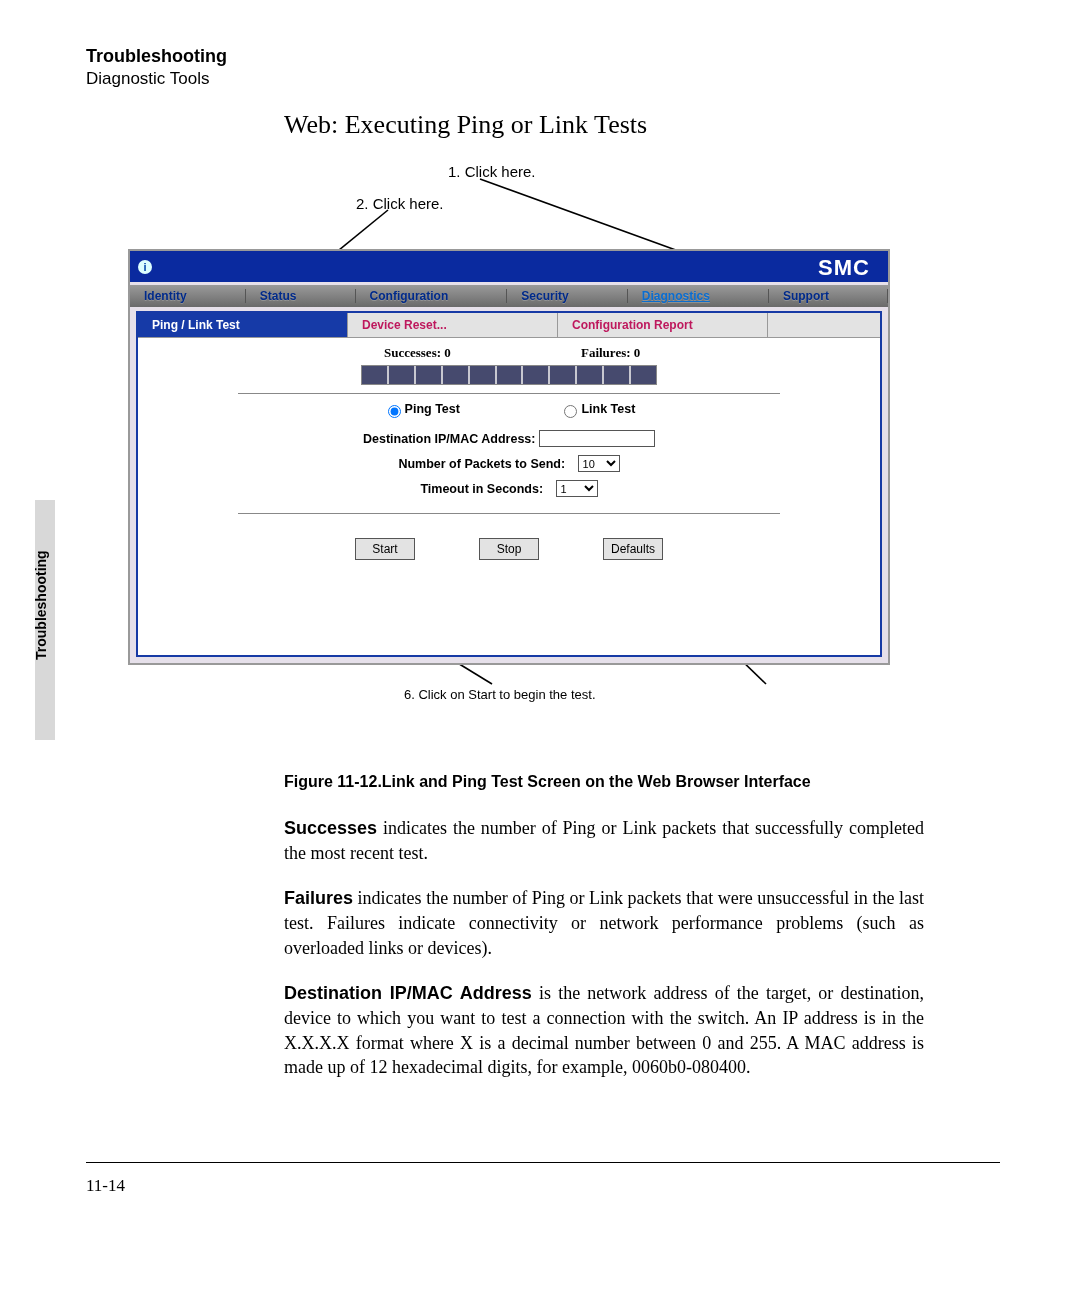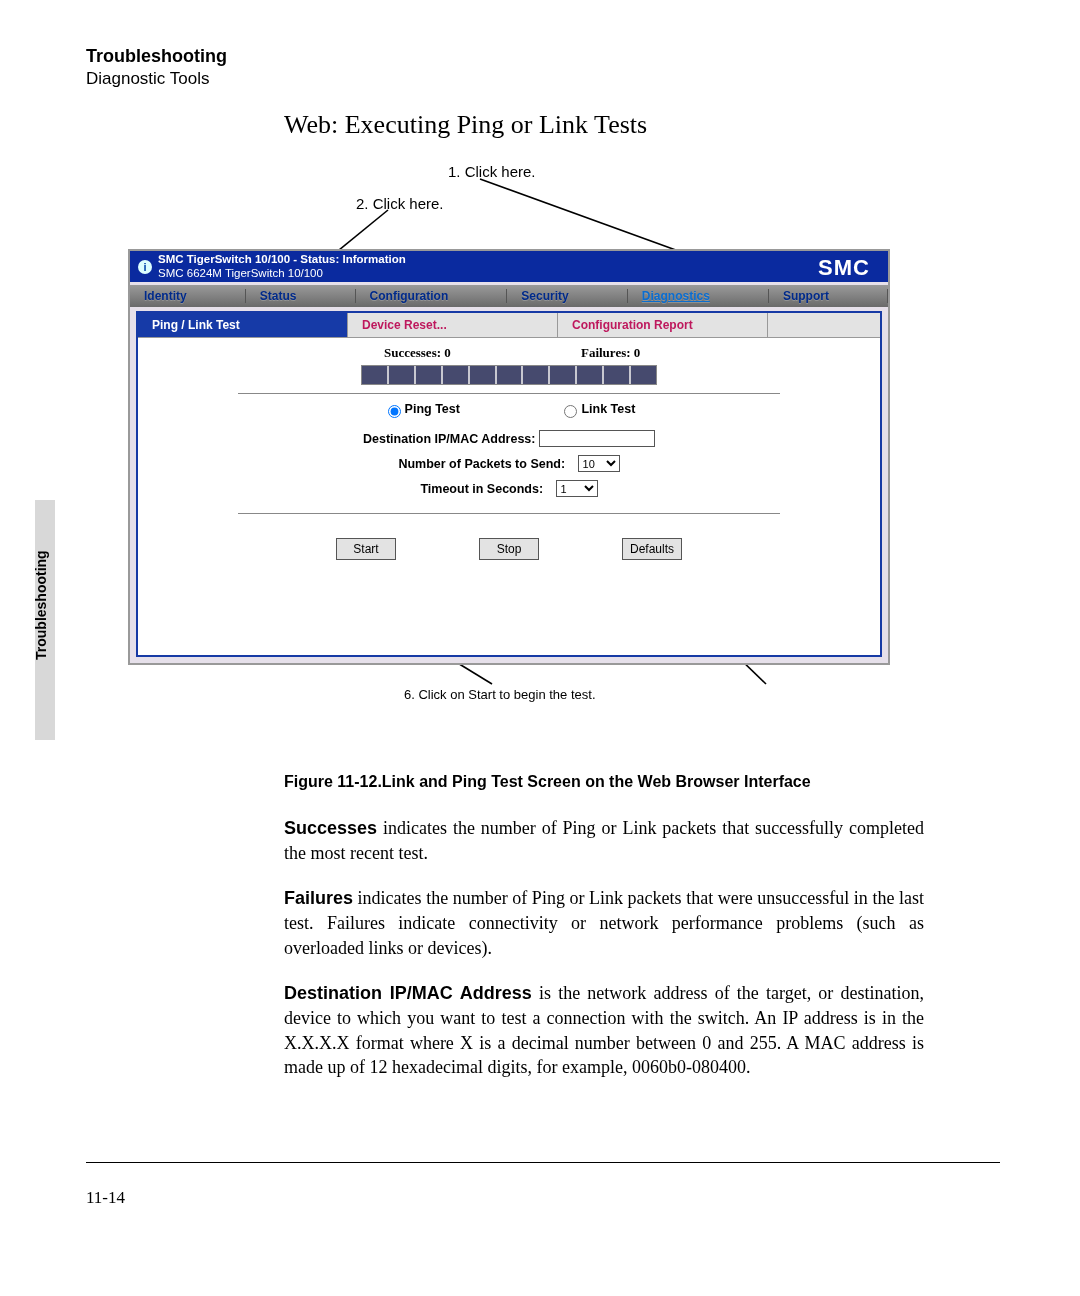--- a/index.html
+++ b/index.html
@@ -31,28 +31,28 @@
   .progress { width:294px; height:18px; margin:4px auto; background:#fff; display:flex; border:1px solid #888;}
   .progress .seg { flex:1; background:#464a6e; border-right:2px solid #c8c8d0; }
   .progress .seg:last-child { border-right:none; }
   .divider { border-top:1px solid #888; margin:8px 100px; }
   .radio-row { text-align:center; margin-top:8px; font-family:Arial; font-weight:bold; font-size:12.5px; }
   .radio-row .rwrap { display:inline-block; margin:0 48px; }
   .radio-row input[type=radio] { vertical-align:middle; margin-right:4px; }
   .form-row { text-align:center; margin-top:12px; font-family:Arial; font-weight:bold; font-size:12.5px; }
   .form-row input[type=text] { border:1px solid #555; background:#fff; height:15px; width:110px; font-family:Arial; font-size:11px; padding:0 2px; }
   .form-row select { border:1px solid #555; background:#fff; height:17px; width:42px; font-family:Arial; font-size:11px; margin-left:9px;}
-  .btn-row { margin-top:24px; display:flex; justify-content:center; gap:83px; }
+  .btn-row { margin-top:24px; display:flex; justify-content:center; gap:64px; }
   .btn-row button { width:60px; height:22px; background:#e3e3e3; border:1px solid #555; font-family:Arial; font-size:12px; }
   .svg-layer { position:absolute; left:0; top:0; }
   .fig-caption { position:absolute; left:284px; top:773px; font-family: Arial, Helvetica, sans-serif; font-weight:bold; font-size:16px; }
   .body-text { position:absolute; left:284px; width:640px; font-size:18px; line-height:1.38; text-align:justify; }
   .body-text .defterm { font-family: Arial, Helvetica, sans-serif; font-weight:bold; }
   .footer-rule { position:absolute; left:86px; right:80px; top:1162px; border-top:1px solid #000; }
-  .page-num { position:absolute; left:86px; top:1176px; font-family:Georgia, serif; font-size:17px;margin-top:12px; }
+  .page-num { position:absolute; left:86px; top:1176px; font-family:Georgia, serif; font-size:17px; }
 </style>
 </head>
 <body>
 
 <div class="page">
 
   <div class="side-tab">
     <div class="rot">Troubleshooting</div>
   </div>
 
@@ -86,24 +86,20 @@
     <line x1="716" y1="432" x2="610" y2="488" stroke="#000" stroke-width="1.6" marker-end="url(#arrow)"></line>
 
     <line x1="766" y1="684" x2="673" y2="594" stroke="#000" stroke-width="1.6" marker-end="url(#arrow)"></line>
 
     <line x1="492" y1="684" x2="358" y2="602" stroke="#000" stroke-width="1.6" marker-end="url(#arrow)"></line>
   </svg>
 
   <div class="shot">
     <div class="titlebar">
       <div class="info-icon">i</div>
-      <div class="ttext">
-        <span class="bold">SMC TigerSwitch 10/100 - Status:  Information</span><br>
-        <span>SMC 6624M TigerSwitch 10/100</span>
-      </div>
       <div class="brand">SMC</div>
     </div>
     <div class="navbar">
       <div class="tab">Identity</div>
       <div class="tab">Status</div>
       <div class="tab">Configuration</div>
       <div class="tab">Security</div>
       <div class="tab active">Diagnostics</div>
       <div class="tab">Support</div>
     </div>

